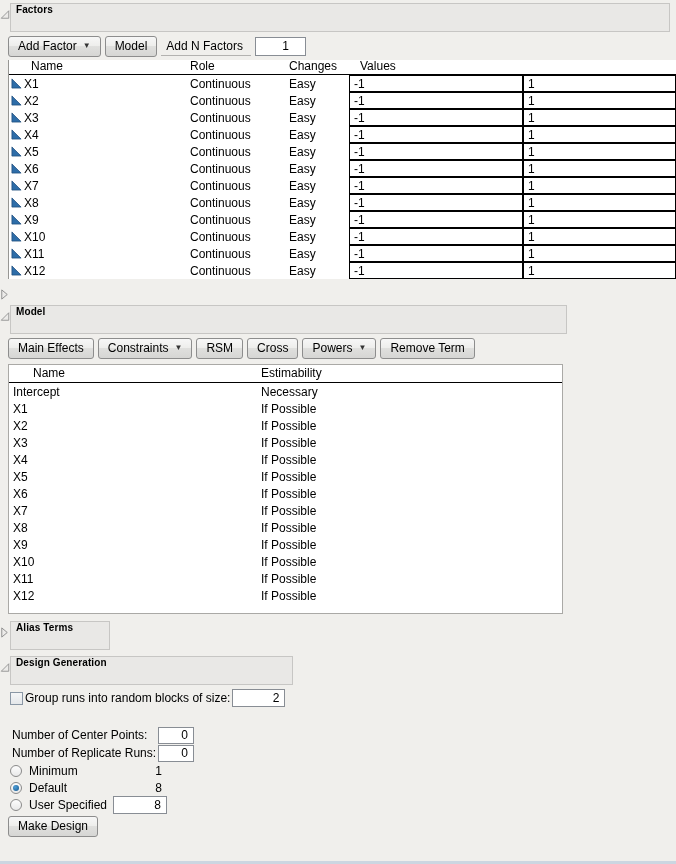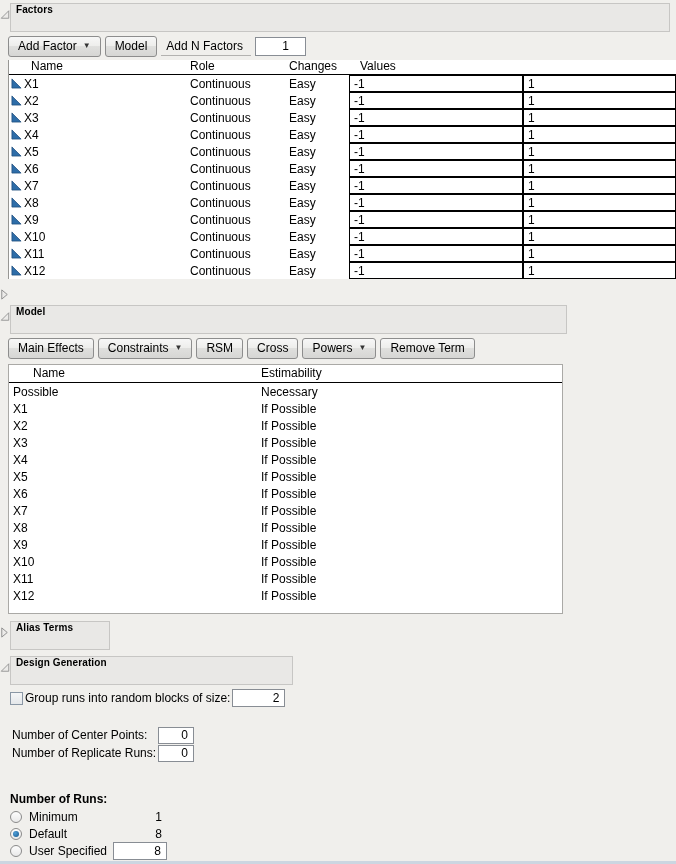--- a/index.html
+++ b/index.html
@@ -322,21 +322,21 @@
       </button>
     </div>
 
   <div class="mtable">
     <div class="mhead">
       <span class="mh-name">Name</span>
       <span>Estimability</span>
     </div>
     <div id="model-rows">
         <div class="mrow">
-          <span class="m-name">Possible</span>
+          <span class="m-name">Intercept</span>
           <span>Necessary</span>
         </div>
         <div class="mrow">
           <span class="m-name">X1</span>
           <span>If Possible</span>
         </div>
         <div class="mrow">
           <span class="m-name">X2</span>
           <span>If Possible</span>
         </div>
@@ -417,21 +417,20 @@
 
   <div class="fieldrow">
     <span class="flabel">Number of Center Points:</span>
     <input class="numin in-small" value="0" style="">
   </div>
   <div class="fieldrow">
     <span class="flabel">Number of Replicate Runs:</span>
     <input class="numin in-small" value="0" style="">
   </div>
 
-  <div class="runs-title">Number of Runs:</div>
   <div id="runs-options">
       <div class="radiorow">
         <span class="radio"></span>
         <span>Minimum</span>
         <span class="runs-value">1</span>
       </div>
       <div class="radiorow">
         <span class="radio sel"></span>
         <span>Default</span>
         <span class="runs-value">8</span>

